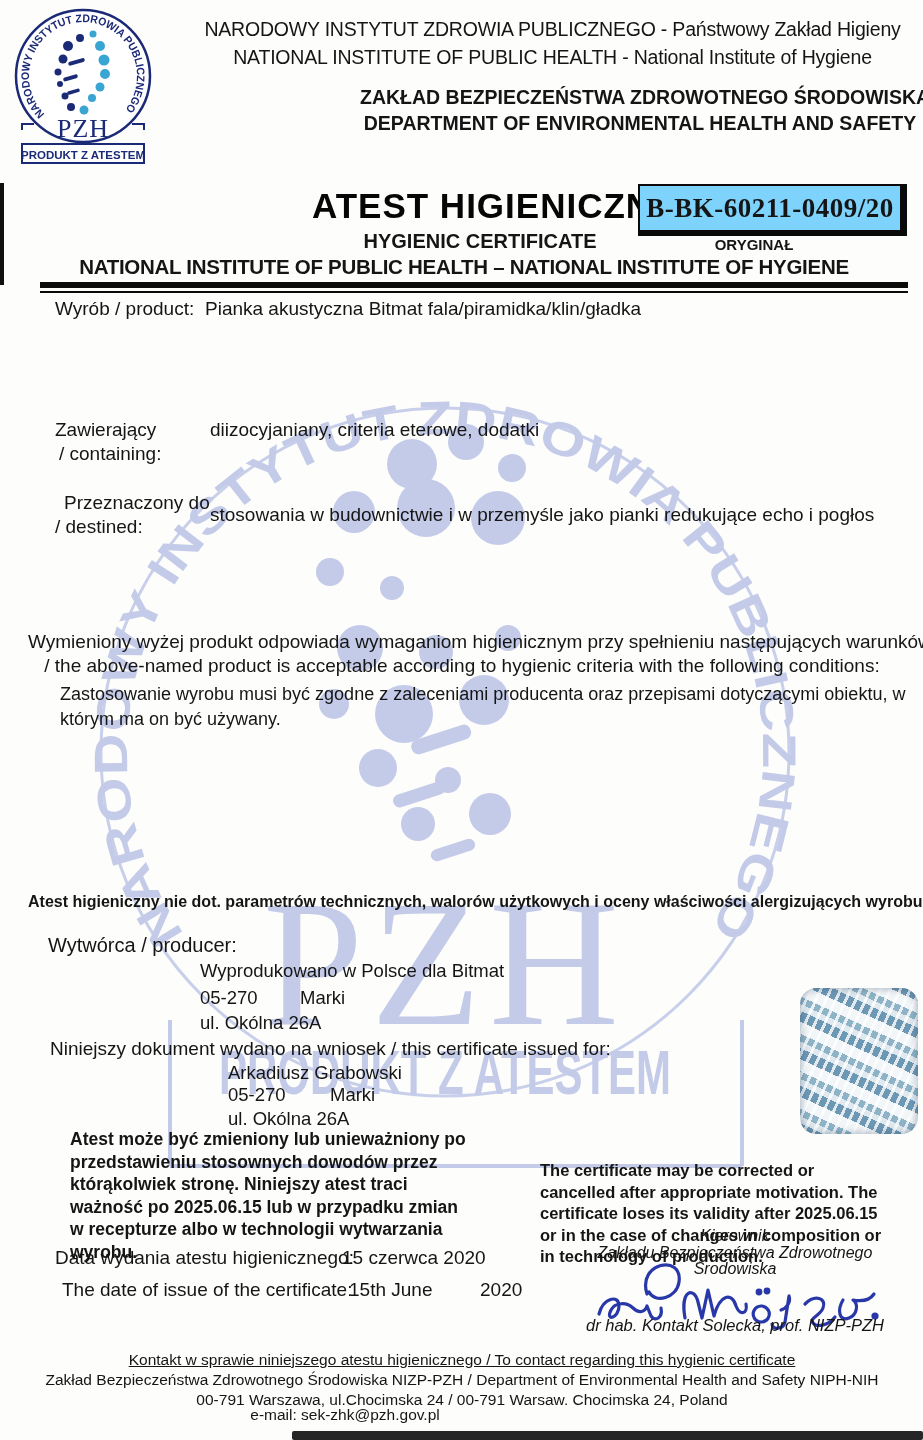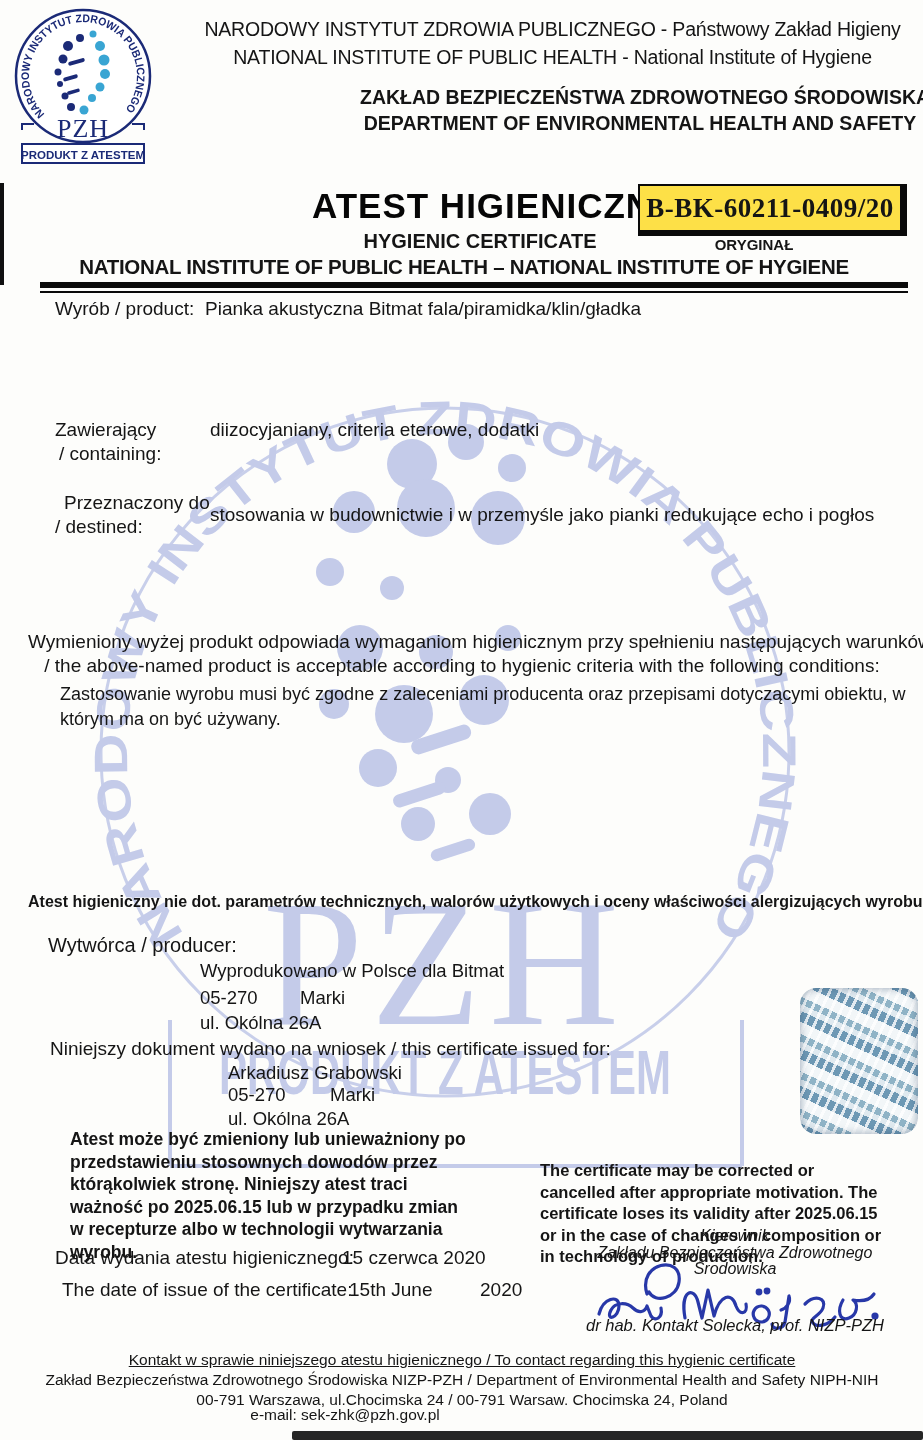--- a/index.html
+++ b/index.html
@@ -18,21 +18,21 @@
   .hdr-line{font-size:19.5px;letter-spacing:-0.2px;white-space:nowrap;}
   .hdr-dept{font-size:19.5px;font-weight:bold;white-space:nowrap;}
 
   
   .atest{font-size:35px;font-weight:bold;letter-spacing:1px;white-space:nowrap;color:#060606;}
   .numbox{
     width:260px;height:44px;
     border:2px solid #0a0a0a;border-right-width:7px;border-bottom-width:6px;
     display:flex;align-items:center;justify-content:center;
     font-family:"Liberation Serif", serif;font-weight:bold;font-size:27px;letter-spacing:0.5px;
-    background:#fde047;
+    background:#7dd3fc;
   }
   .subtitle{font-size:20px;font-weight:bold;white-space:nowrap;}
   .orig{font-size:15px;font-weight:bold;}
   .institutes{font-size:20.5px;font-weight:bold;white-space:nowrap;letter-spacing:-0.3px;}
   .dblrule{height:3px;border-top:6px solid #0a0a0a;border-bottom:2px solid #0a0a0a;}
 
   .lbl{font-size:19px;}
   .val{font-size:19px;}
   .val-bold{font-size:19px;font-weight:normal;}
   .cond{font-size:19px;white-space:nowrap;}

